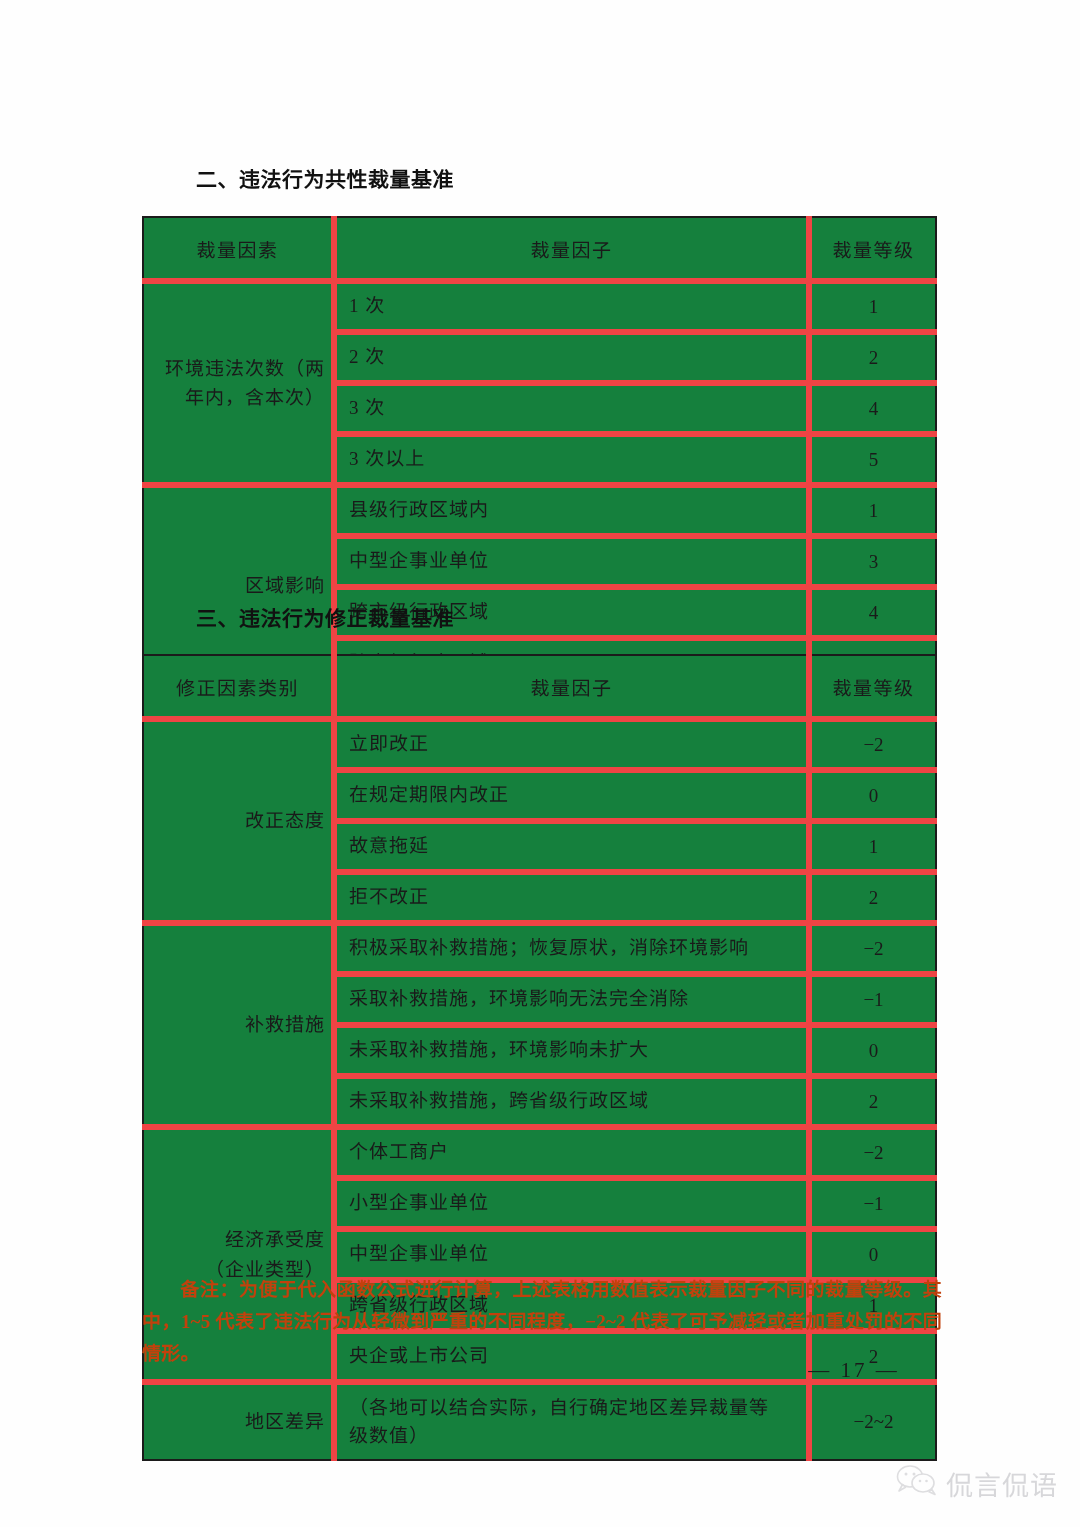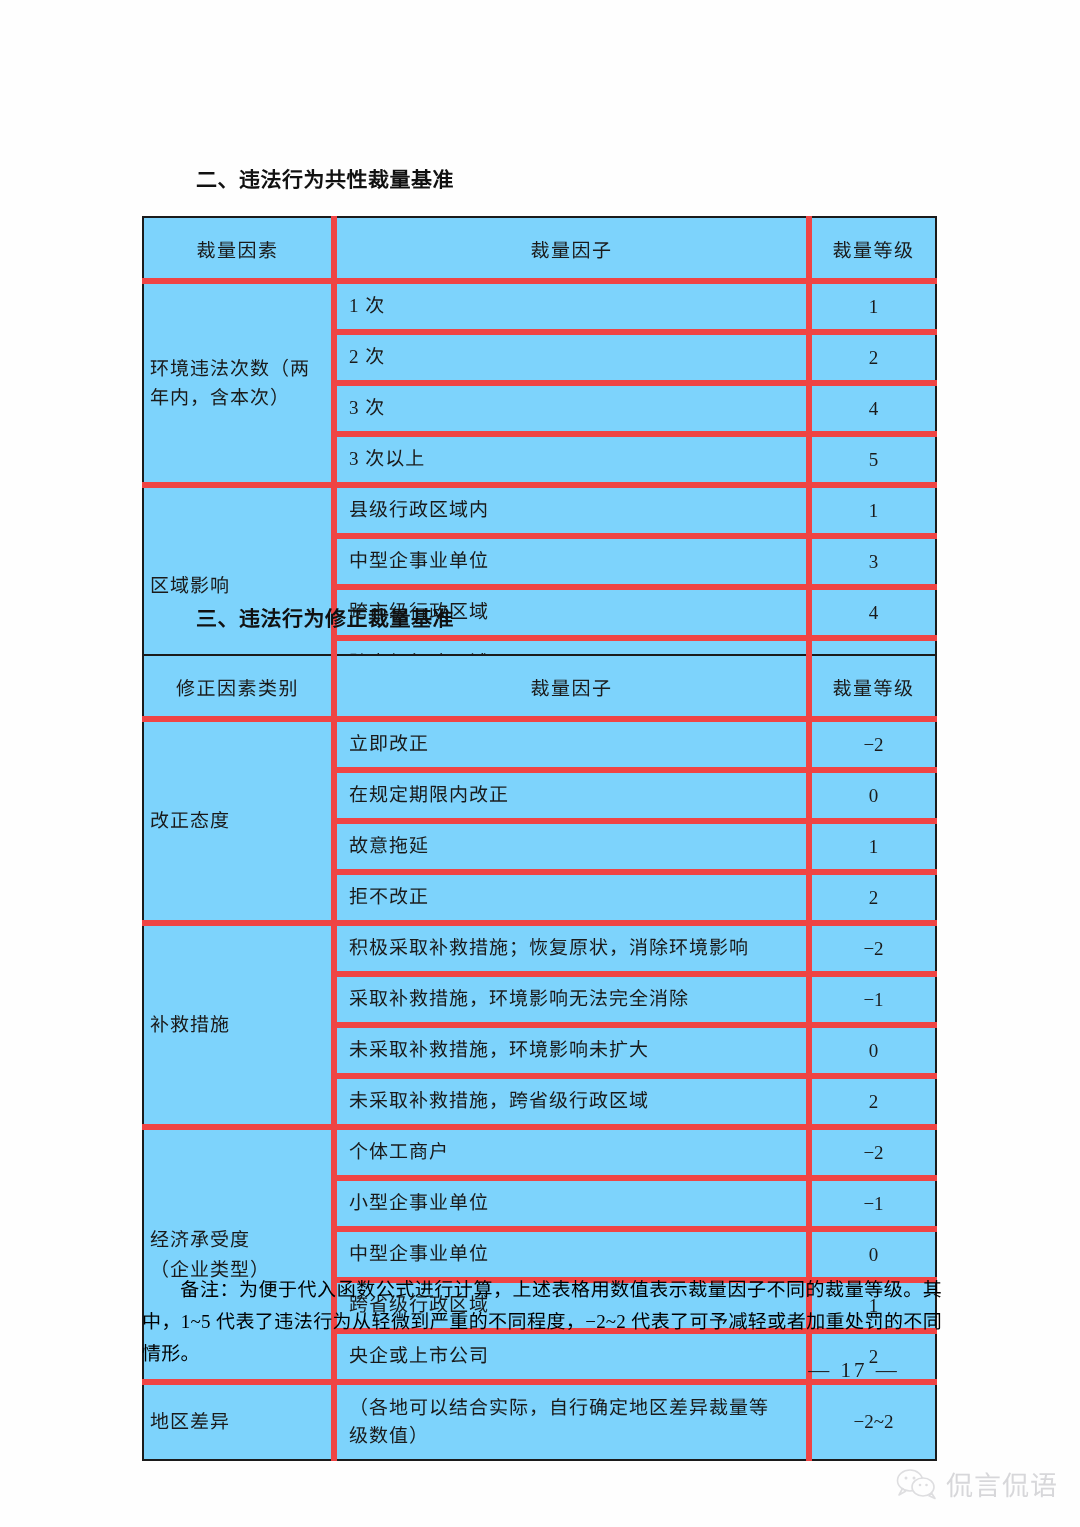--- a/index.html
+++ b/index.html
@@ -37,21 +37,21 @@
   #heading-2 { top: 163px; }
   #heading-3 { top: 602px; }
 
   
   .doc-table {
     position: absolute;
     left: 142px;
     width: 793px;
     border-collapse: collapse;
     table-layout: fixed;
-    background: #7dd3fc;
+    background: #15803d;
   }
   #table-common  { top: 216px; }
   #table-correct { top: 654px; }
 
   .doc-table td, .doc-table th {
     border: 6px solid #ef4444;
     font-weight: normal;
     font-size: 19px;
     color: #1a1a1a;
     font-family: "Liberation Serif", "DejaVu Serif", serif;
@@ -70,21 +70,21 @@
 
   .hdr-cell {
     text-align: center;
     height: 58px;
     font-size: 20px;
     letter-spacing: 1.5px;
   }
   .hdr-cell.thick-bottom { border-bottom: 1.6px solid #3a3a3a; }
 
   .cat-cell {
-    text-align: left;
+    text-align: right;
     vertical-align: middle;
     letter-spacing: 1px;
     line-height: 1.55;
     padding: 2px 6px;
   }
   .cat-cell .cat-line { display: block; }
 
   .item-cell {
     text-align: left;
     padding: 4px 4px 4px 12px;
@@ -101,23 +101,24 @@
   .group-sep > td { border-top: 1.5px solid #2b2b2b; }
 
   
   .note {
     position: absolute;
     left: 142px;
     top: 1274px;
     width: 800px;
     font-size: 19px;
     line-height: 32px;
-    color: #000000;
+    color: #c2410c;
     text-align: justify;
     letter-spacing: 0.2px;
+    font-weight: bold;
   }
   .note .indent { display: inline-block; width: 38px; }
 
   
   .page-number {
     position: absolute;
     top: 1358px;
     left: 0;
     width: 1080px;
     text-align: center;
@@ -128,21 +129,20 @@
     color: #1a1a1a;
   }
   .page-number .pn-inner { display: inline-block; margin-left: 650px; }
 
   
   .watermark {
     position: absolute;
     right: 22px;
     bottom: 24px;
     display: flex;
-    align-items: center;
     gap: 9px;
     opacity: 0.55;
   }
   .watermark svg { display: block; }
   .watermark-text {
     font-family: "DejaVu Sans", "Liberation Sans", sans-serif;
     font-size: 27px;
     color: #b9b9bd;
     letter-spacing: 1px;
     white-space: nowrap;

